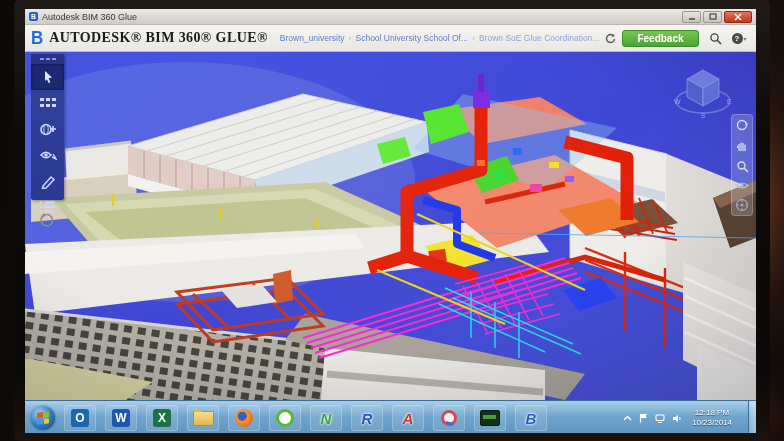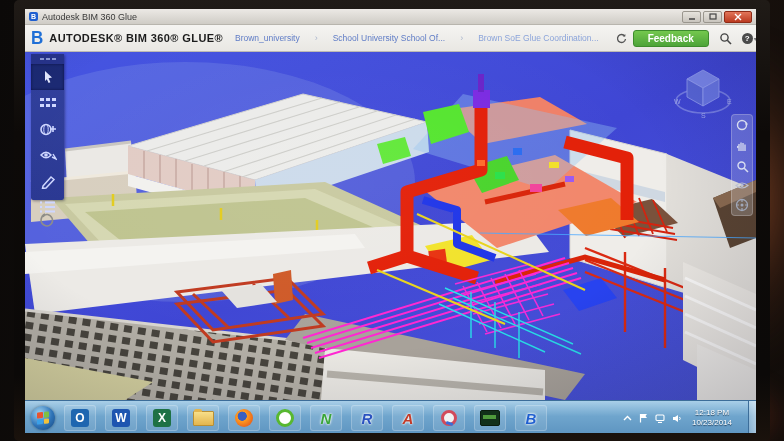--- a/index.html
+++ b/index.html
@@ -27,22 +27,22 @@
   .winbtns{margin-left:auto;display:flex;gap:2px;align-items:center;}
   .wbtn{width:17px;height:10px;background:linear-gradient(#e6e3dd,#c9c5be);border:1px solid #9a968e;border-radius:2px;
     display:flex;align-items:center;justify-content:center;}
   .wbtn.close{width:26px;background:linear-gradient(#e2765a,#bb3a20);border-color:#8e2a16;}
   .wbtn svg{display:block}
 
   
   .appbar{height:26px;display:flex;align-items:center;gap:6px;padding:0 8px 0 6px;
     background:linear-gradient(#f5f4f2,#e9e7e3);border-bottom:1px solid #bdbab3;}
   .biglogo{font-size:17px;font-weight:bold;color:#1f6fd6;line-height:1;transform:scaleY(1.05);}
-  .brand{font-size:11px;font-weight:bold;color:#1c1c1c;letter-spacing:.4px;white-space:nowrap;}
-  .crumbs{display:flex;align-items:center;gap:15px;font-size:8.5px;white-space:nowrap;margin-left:6px;}
+  .brand{font-size:14px;font-weight:bold;color:#1c1c1c;letter-spacing:.4px;white-space:nowrap;font-family:Liberation Serif, serif;}
+  .crumbs{display:flex;align-items:center;gap:4px;font-size:8.5px;white-space:nowrap;margin-left:6px;}
   .crumb{color:#5f7cc6;} .crumb.current{color:#8ba4da;}
   .crumb-sep{color:#aab6cc;font-size:9px;}
   .refresh{margin-left:2px;display:flex;align-items:center;}
   .hdr-right{margin-left:auto;display:flex;align-items:center;gap:10px;}
   .feedback{background:linear-gradient(#74c84e,#4da339);border:1px solid #3d8c2c;border-radius:3px;
     color:#fff;font-weight:bold;font-size:10px;padding:2px 14px;}
   .iconbtn{display:flex;align-items:center;gap:1px;}
   .caret{font-size:6px;color:#777;}
   .helpc{width:11px;height:11px;border-radius:50%;background:#4a4a4a;color:#fff;font-size:8px;font-weight:bold;
     display:flex;align-items:center;justify-content:center;}

